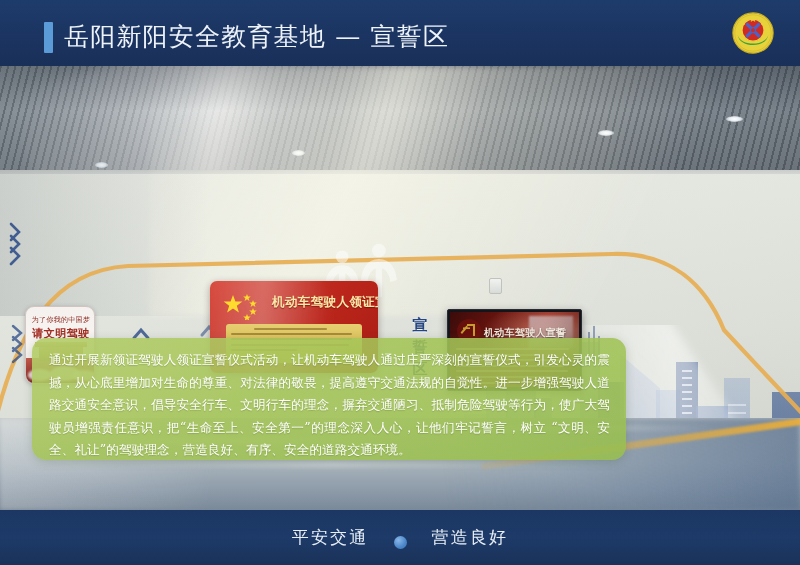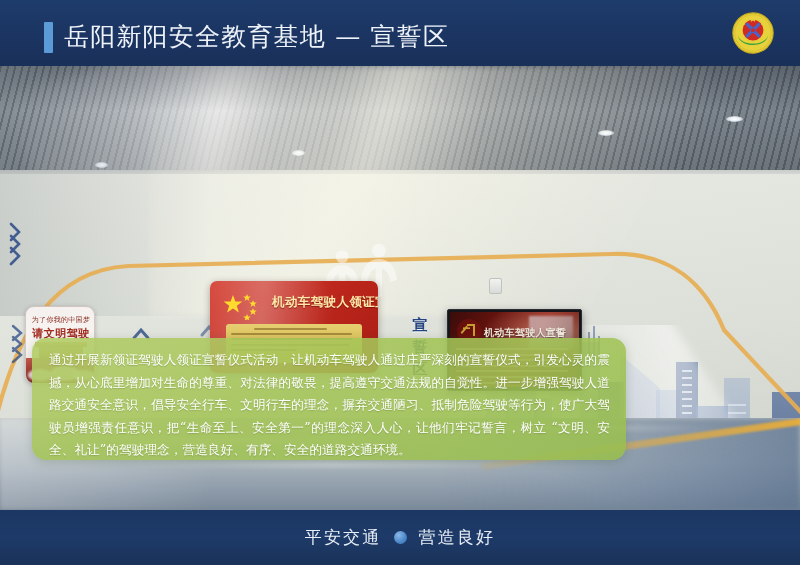--- a/index.html
+++ b/index.html
@@ -333,21 +333,21 @@
   }
 
   
   #footer {
     position: absolute;
     left: 0; top: 510px; width: 800px; height: 55px;
     background: linear-gradient(180deg, #1c3763 0%, #1d3a68 50%, #1a3259 100%);
     display: flex; align-items: center; justify-content: center;
     z-index: 40;
   }
-  #footer-inner { display: flex; align-items: center; gap: 12px; }
+  #footer-inner { display: flex; align-items: flex-end; gap: 25px; }
   .footer-text {
     font-size: 17px;
     color: #e9eff7;
     letter-spacing: 2.2px;
     font-family: "DejaVu Serif", "Liberation Serif", serif;
   }
   #footer-dot {
     width: 13px; height: 13px; border-radius: 50%;
     background: radial-gradient(circle at 35% 32%, #8ab8e8 0%, #4a86c8 60%, #3a73b4 100%);
   }

